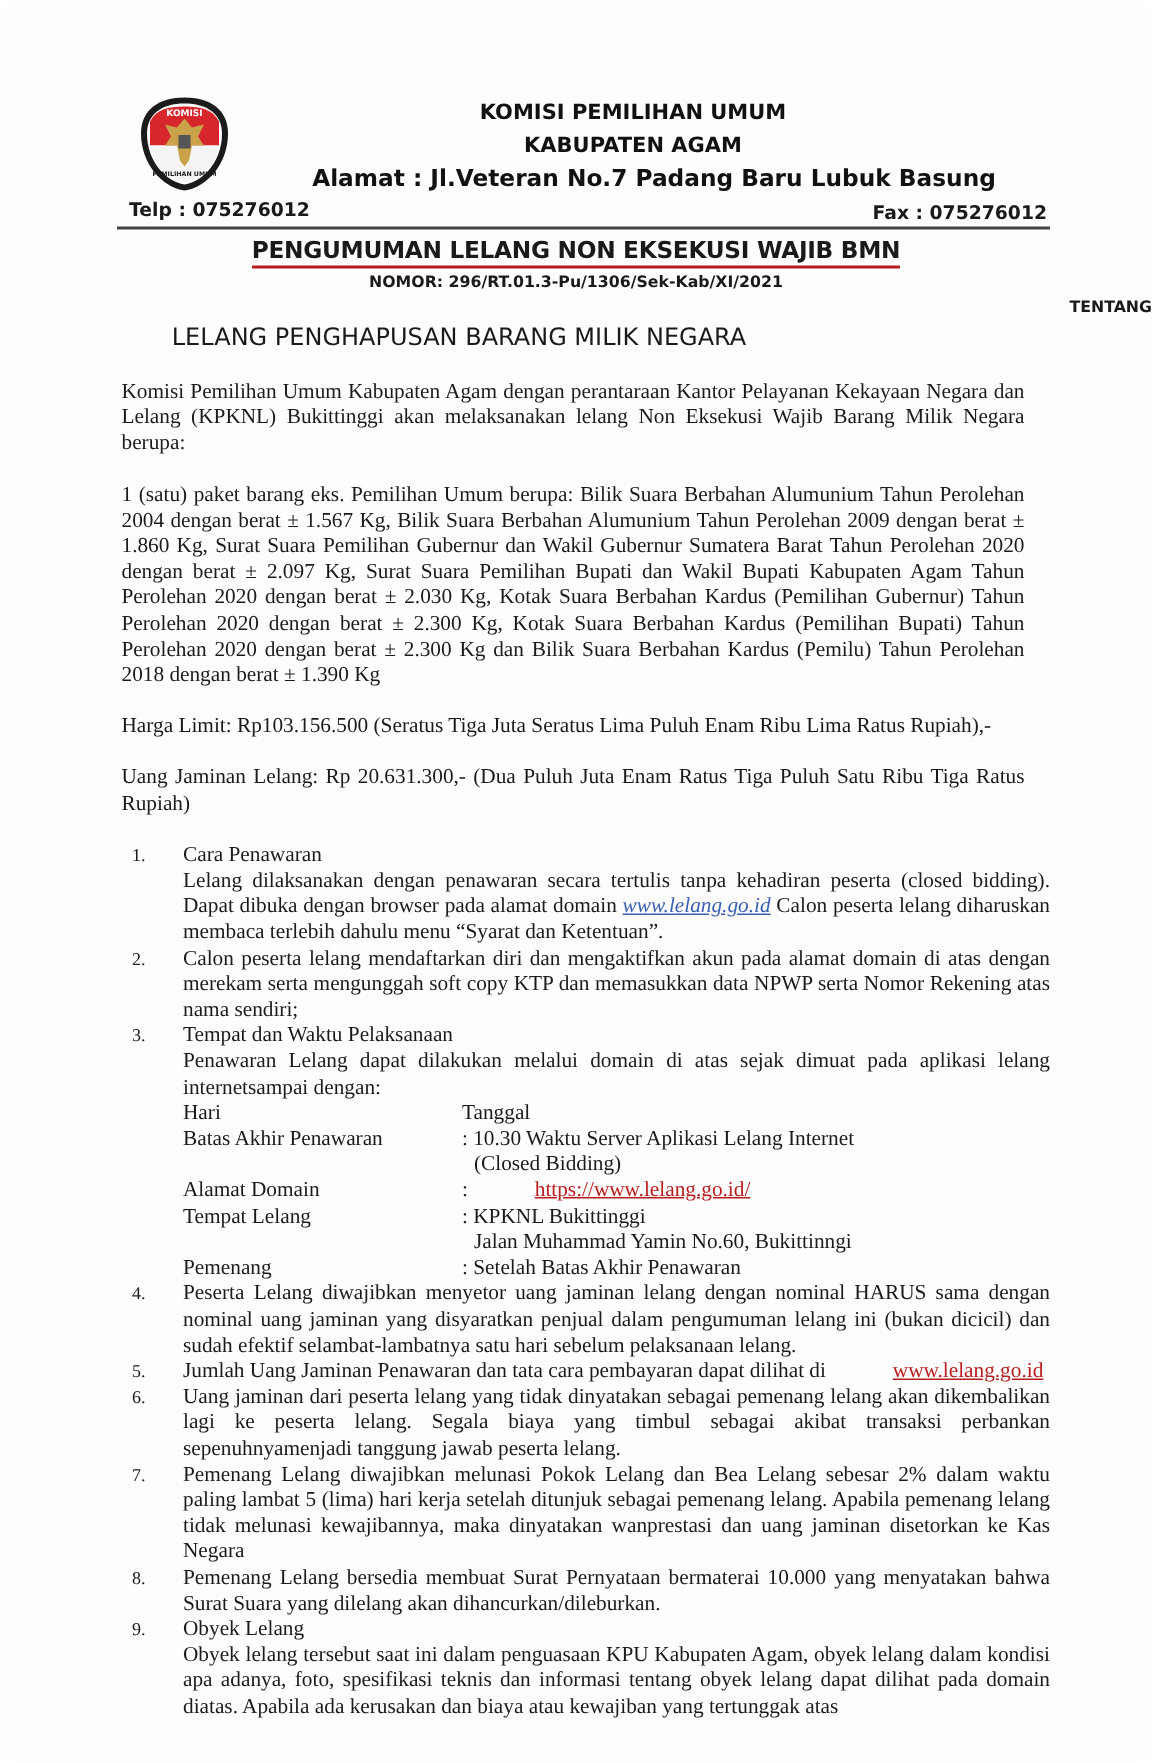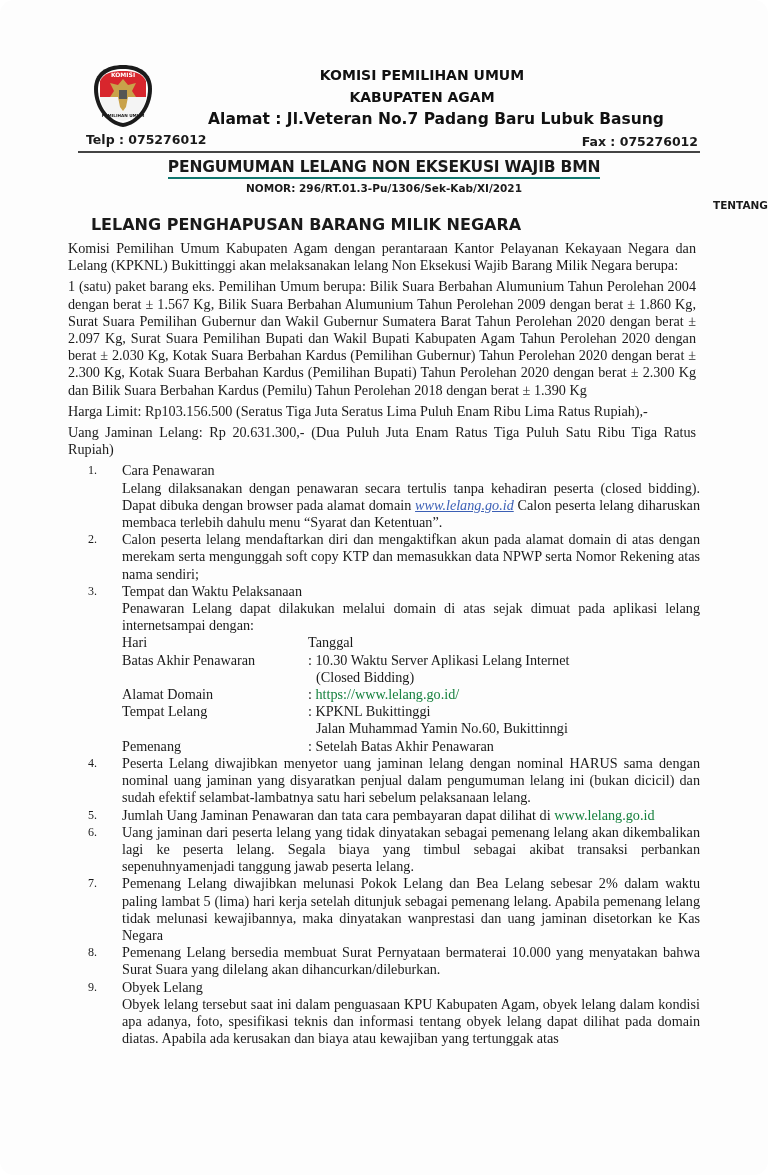--- a/index.html
+++ b/index.html
@@ -80,21 +80,21 @@
       left: 0;
       width: 768px;
       top: 158px;
       text-align: center;
       font-family: "DejaVu Sans", sans-serif;
       font-weight: bold;
       font-size: 15.5px;
       letter-spacing: -0.2px;
     }
     .title-main span {
-      border-bottom: 2px solid #0f766e;
+      border-bottom: 2px solid #b91c1c;
       padding-bottom: 1px;
     }
     .nomor {
       position: absolute;
       left: 0;
       width: 768px;
       top: 182px;
       text-align: center;
       font-family: "DejaVu Sans", sans-serif;
       font-weight: bold;
@@ -110,37 +110,37 @@
       font-weight: bold;
       font-size: 10.5px;
     }
     .title-sub {
       position: absolute;
       left: 0;
       width: 612px;
       top: 215px;
       text-align: center;
       font-family: "DejaVu Sans", sans-serif;
-      font-weight: bold;
+      font-weight: normal;
       font-size: 16px;
     }
     
     .body {
       position: absolute;
       left: 64px;
       top: 236px;
       width: 636px;
       font-family: "Liberation Serif", serif;
       font-size: 14.2px;
       line-height: 17.2px;
       color: #1a1a1a;
     }
     .para {
       text-align: justify;
-      margin: 4px;
+      margin: 17px;
     }
     .syarat-heading {
       margin: 0 0 0 24px;
     }
     .list {
       margin: 0;
       padding: 0;
       list-style: none;
     }
     .item {
@@ -156,21 +156,23 @@
     }
     .item .text {
       text-align: justify;
       display: block;
     }
     .item .sub {
       display: block;
       text-align: justify;
     }
     .link {
-      color: #15803d;
+      color: #b91c1c;
+      text-decoration: underline;
+      margin-left: 41px;
     }
     .link-italic {
       color: #3b5fb5;
       text-decoration: underline;
       font-style: italic;
     }
     .schedule {
       display: grid;
       grid-template-columns: 186px 1fr;
       margin: 0;

